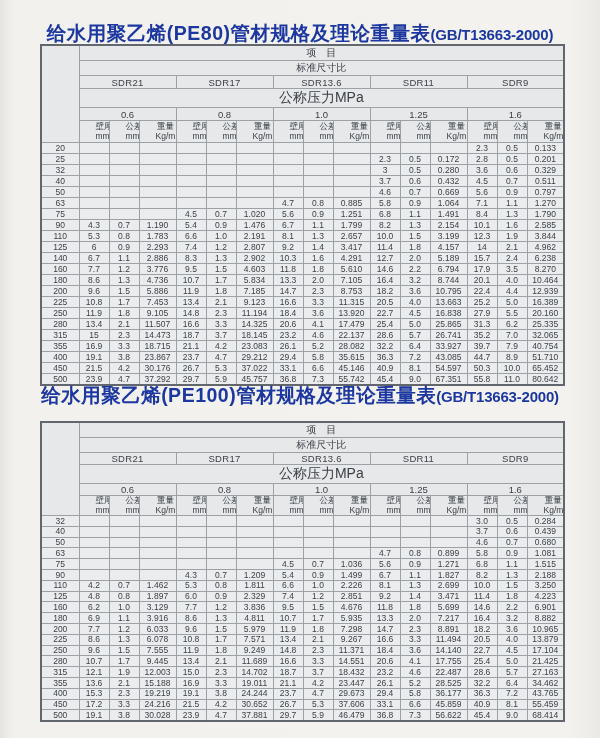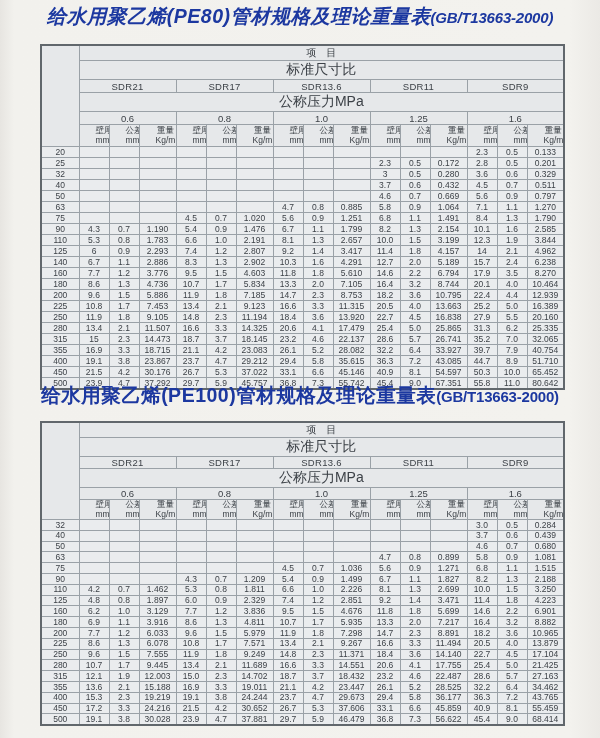--- a/index.html
+++ b/index.html
@@ -9,21 +9,21 @@
     position: relative;
     background: linear-gradient(90deg, #e7e5e1 0px, #f2f1ed 14px, #f3f2ee 570px, #eBe9e5 600px);
     font-family: "Liberation Sans", "DejaVu Sans", sans-serif;
     overflow: hidden;
   }
   .doc-title {
     position: absolute; left: 0; width: 600px;
     text-align: center; white-space: nowrap;
     color: #1c38a0; font-weight: 700;
   }
-  #title1 { top: 3px; font-style: italic; }
+  #title1 { top: 20px; }
   #title2 { top: 382px; }
   .t-main  { font-size: 19.5px; letter-spacing: 0.5px; }
   .t-suffix{ font-size: 15px; letter-spacing: -0.2px; }
 
   table.spec {
     position: absolute; left: 40px; width: 523px;
     border-collapse: collapse; table-layout: fixed;
     background: #e9ebed;
     border: 2px solid #61676c;
   }
@@ -35,21 +35,21 @@
     padding: 0; margin: 0;
     text-align: center; vertical-align: middle;
     font-weight: normal; color: #3c4147;
     overflow: hidden; white-space: nowrap;
   }
   .spec thead th { background: #e6e8ea; }
   .spec tbody td { background: #eaecee; }
 
   .spec .od-head { font-size: 9px; line-height: 10px; color: #3c4147; padding-left: 44px; }
   .r-item th { height: 13px; font-size: 10px; }
-  .r-srl  th { height: 11px; font-size: 14px; margin-top: 32px; }
+  .r-srl  th { height: 11px; font-size: 10px; margin-top: 32px; }
   .r-sdr  th { height: 13px; font-size: 9.5px; letter-spacing: 0.3px; }
   .r-pl   th { height: 11px; font-size: 14px; }
   .r-pv   th { height: 13px; font-size: 9.5px; }
   .r-sub  th { height: 22px; font-size: 8.5px; line-height: 9.5px; padding-left: 16px; }
 
   .spec tbody td { font-size: 8.5px; line-height: 1; height: 11px; }
   .spec td.od { color: #3c4147; }
 
   
   #table2 .r-item th { height: 12px; }

